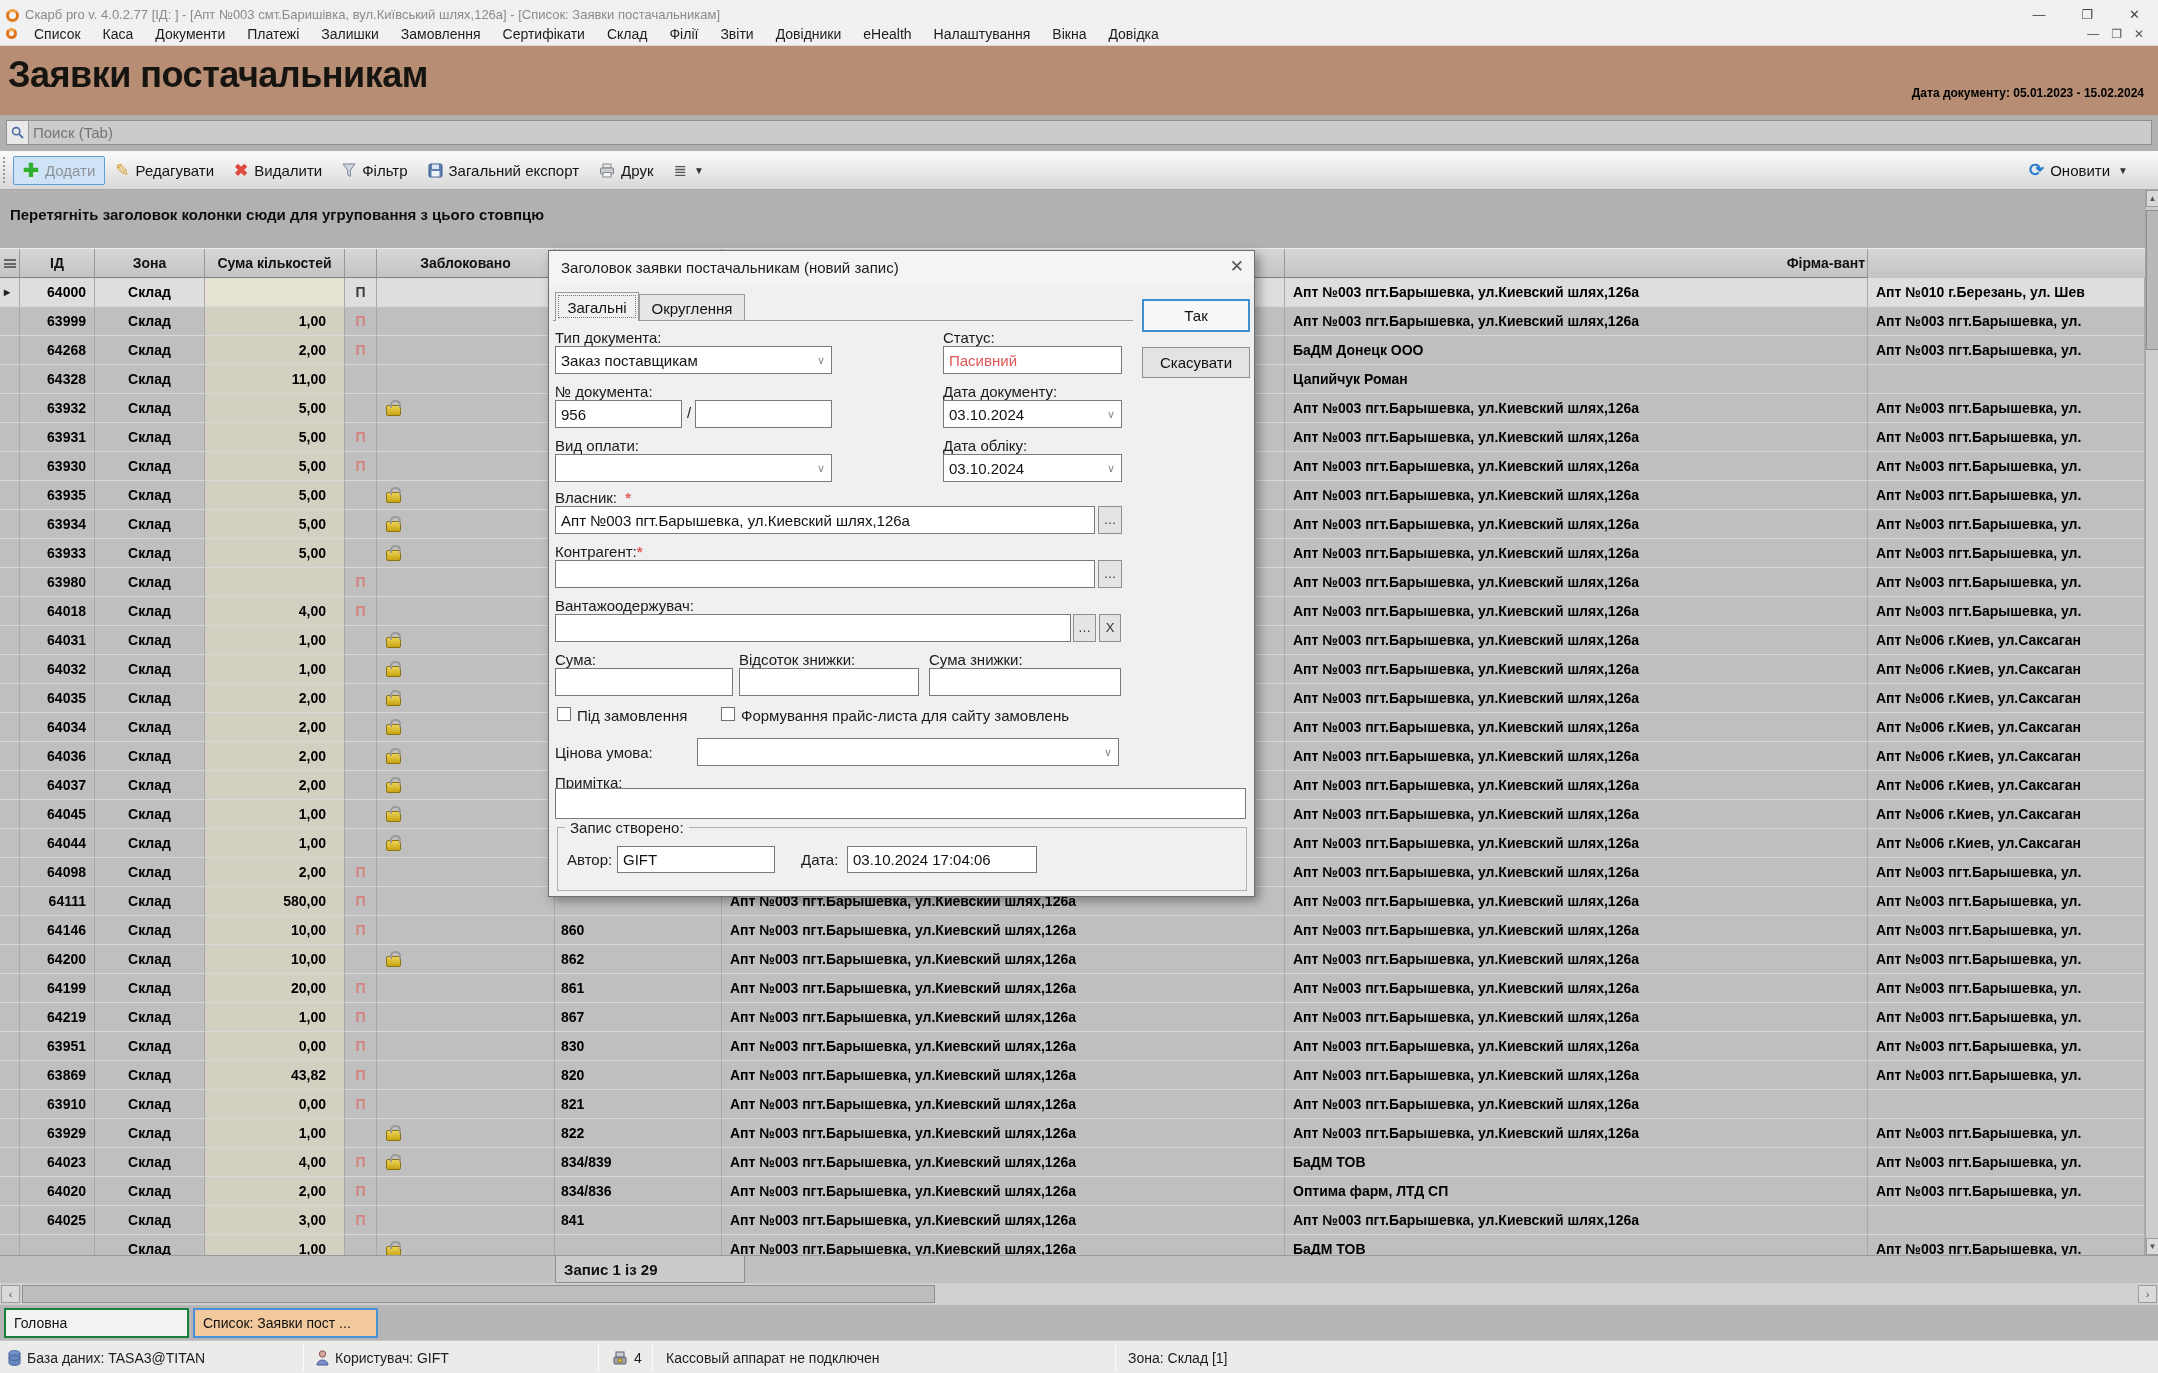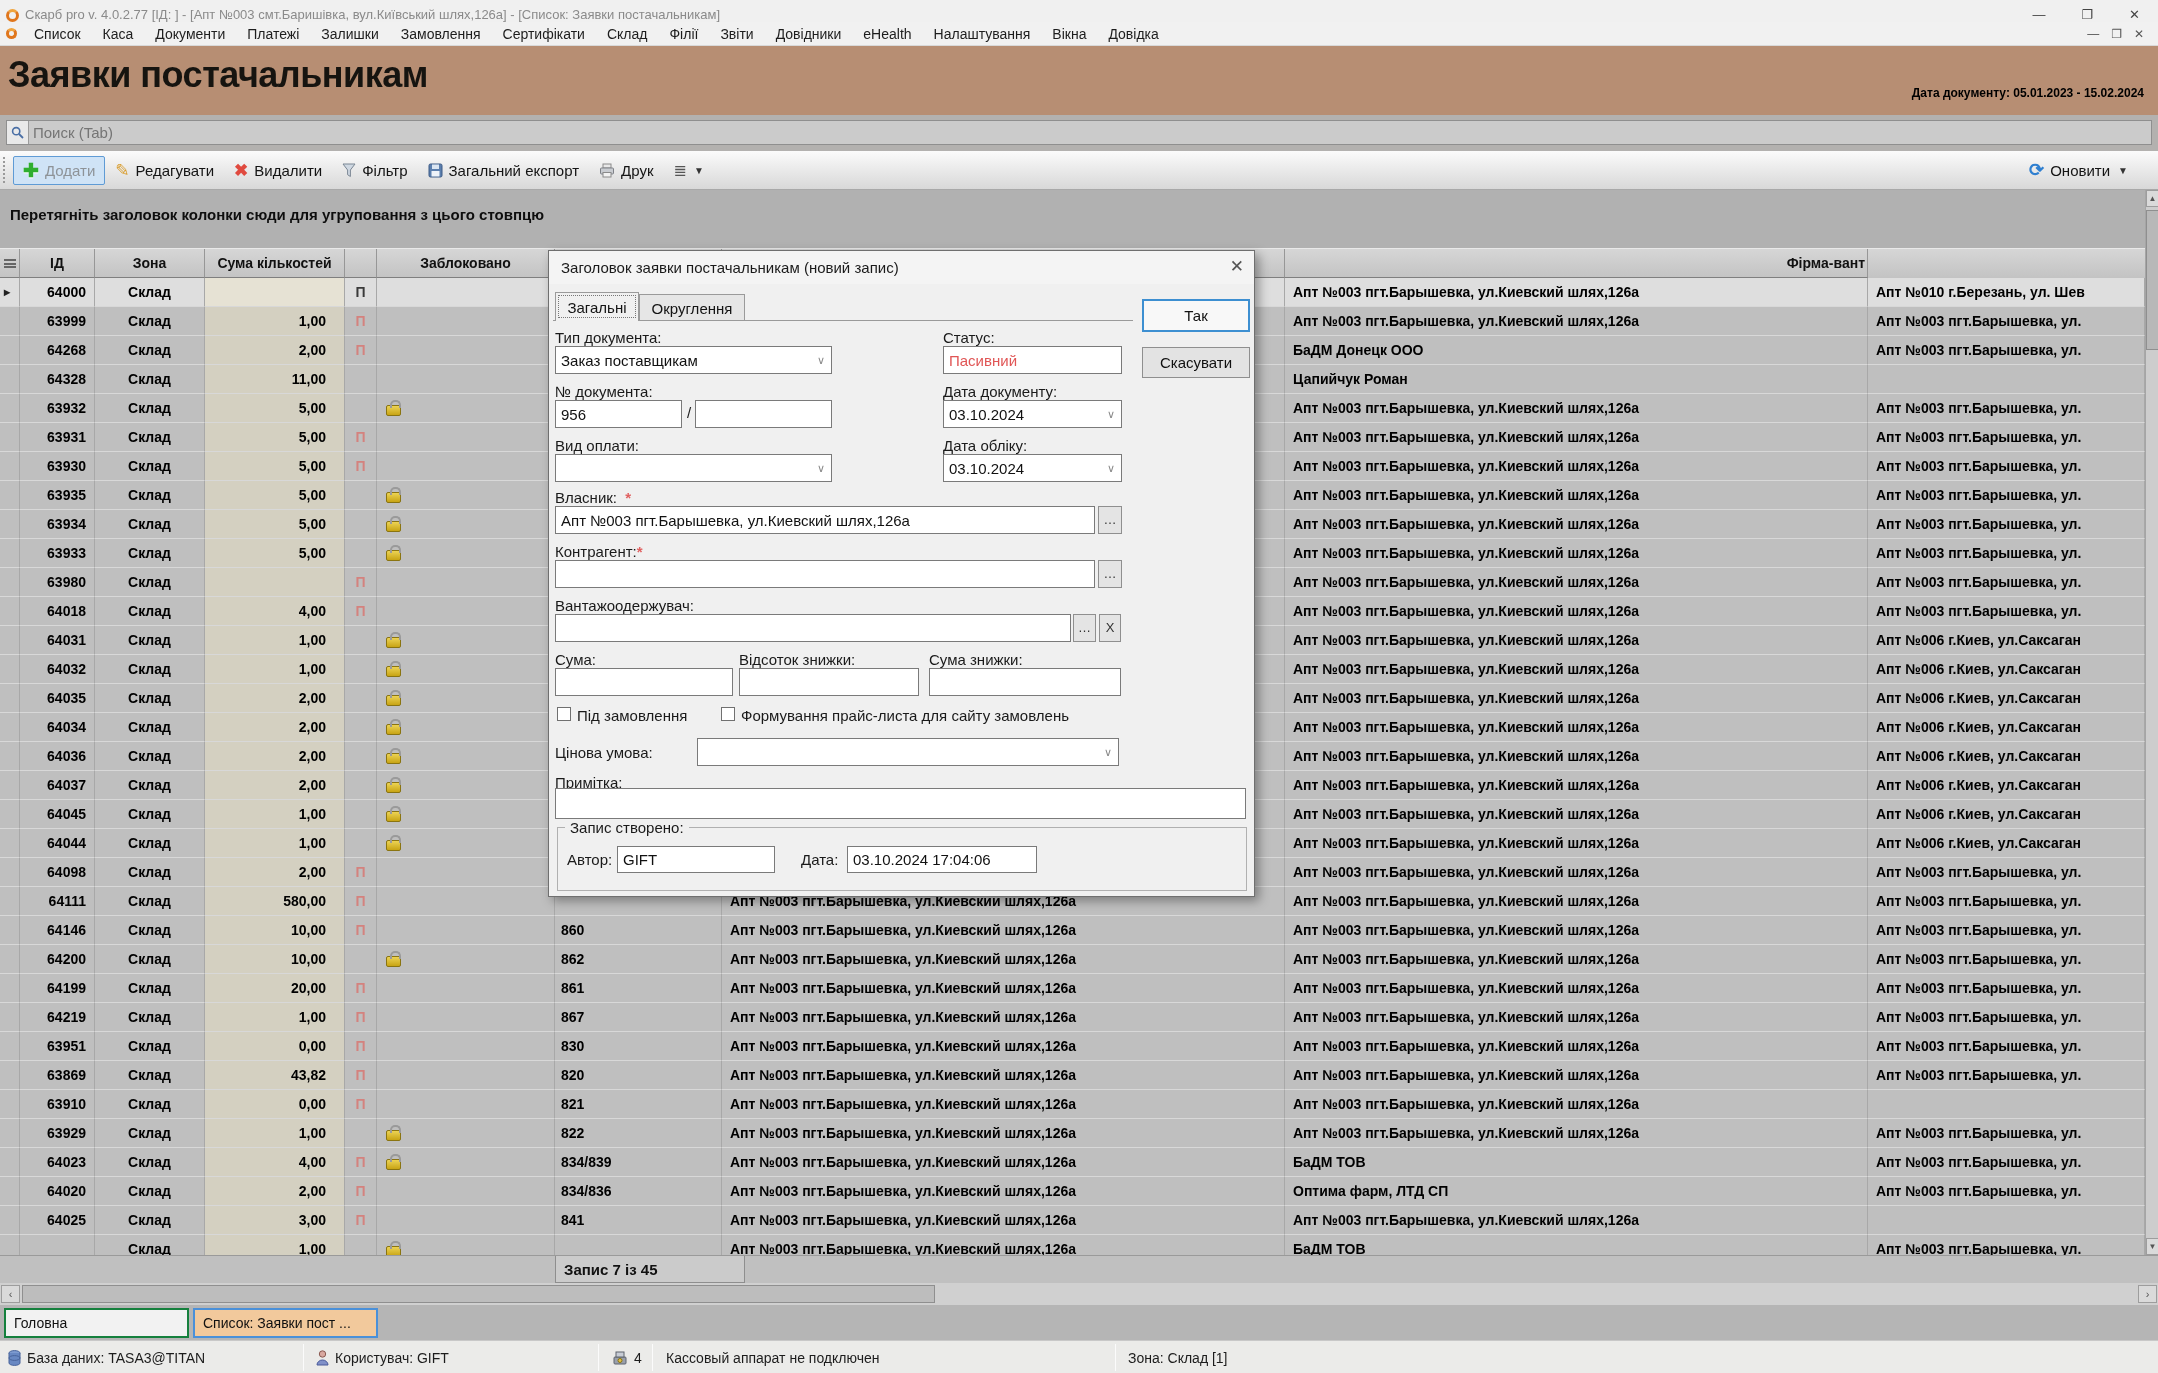--- a/index.html
+++ b/index.html
@@ -764,21 +764,21 @@
     </div>
 </div>
 
 <div class="abs vscroll">
   <div class="vs-btn" style="top:0">▲</div>
   <div class="vs-thumb"></div>
   <div class="vs-btn" style="bottom:0">▼</div>
 </div>
 
 <div class="abs recordbar">
-  <div class="reccell">Запис 7 із 45</div>
+  <div class="reccell">Запис 1 із 29</div>
 </div>
 
 <div class="abs hscroll">
   <div class="hs-btn" style="left:1px">‹</div>
   <div class="hs-thumb"></div>
   <div class="hs-btn" style="right:1px">›</div>
 </div>
 
 <div class="abs tasktabs">
   <div class="ttab home">Головна</div>

